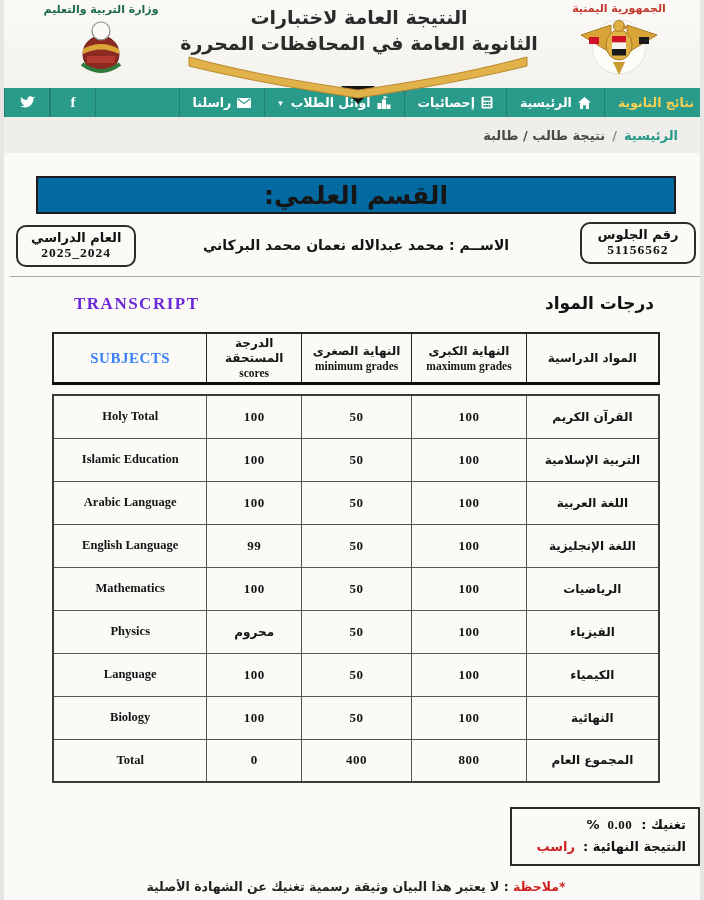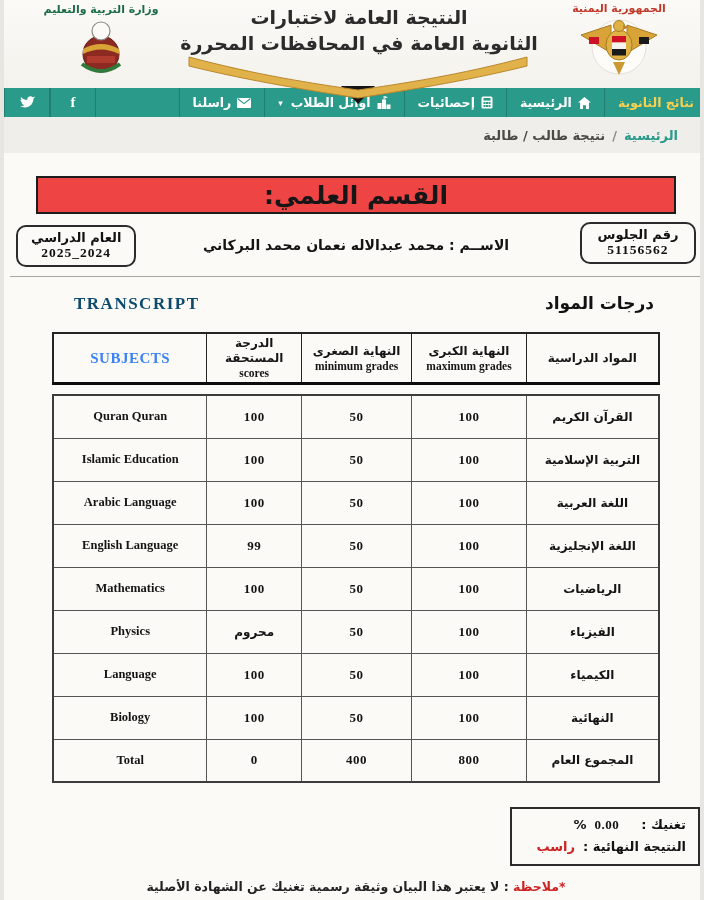--- a/index.html
+++ b/index.html
@@ -27,35 +27,35 @@
 
   
   .breadcrumb { position:absolute; top:117px; left:0; width:704px; height:36px; background:#efeeea; direction:rtl; display:flex; align-items:center; padding:0 30px; font-size:13px; font-weight:bold; gap:7px; }
   .bc-home { color:#2a9a8b; cursor:pointer; }
   .bc-sep { color:#8a8a86; }
   .bc-current { color:#4a4a46; }
 
   
   .content { position:absolute; top:153px; left:0; width:704px; height:747px; background:#fbfaf7; }
 
-  .title-box { margin:23px 32px 0; height:38px; border:2px solid #1c1c1c; display:flex; align-items:center; justify-content:center; background:#ef4444; }
+  .title-box { margin:23px 32px 0; height:38px; border:2px solid #1c1c1c; display:flex; align-items:center; justify-content:center; background:#0369a1; }
   .title-box span { font-size:25px; font-weight:bold; color:#161616; direction:rtl; }
 
   .info-row { position:relative; margin-top:8px; height:50px; }
   .pill-box { position:absolute; border:2px solid #2b2b2b; border-radius:10px; padding:3px 13px 4px; text-align:center; background:#fbfaf7; }
   .pill-box .pl { font-size:13px; font-weight:bold; color:#111; direction:rtl; }
   .pill-box .pv { font-size:13.5px; font-weight:bold; color:#111; font-family:"Liberation Serif",serif; letter-spacing:1px; }
   .seat-box { right:12px; top:0; min-width:116px; }
   .year-box { left:12px; top:3px; min-width:108px; }
   .name-line { position:absolute; top:15px; left:0; width:100%; text-align:center; direction:rtl; font-size:14px; font-weight:bold; color:#131313; }
   .info-divider { margin:4px 6px 0; height:1px; background:#a9a7a2; }
 
   .section-heads { position:relative; margin-top:16px; height:26px; }
   .head-ar { position:absolute; right:54px; top:0; font-size:17px; font-weight:bold; color:#121212; direction:rtl;text-align:right; }
-  .head-en { position:absolute; left:70px; top:1px; font-size:17px; font-weight:bold; color:#0c4a6e; font-family:"Liberation Serif",serif; letter-spacing:1.5px; }
+  .head-en { position:absolute; left:70px; top:1px; font-size:17px; font-weight:bold; color:#6d28d9; font-family:"Liberation Serif",serif; letter-spacing:1.5px; }
 
   .tables { margin:13px 48px 0; width:608px; }
   table { width:100%; border-collapse:collapse; table-layout:fixed; background:#fbfaf7; }
   .head-table { border:2px solid #242424; border-bottom:3px solid #0d0d0d; }
   .head-table th { border:1.5px solid #242424; height:44px; vertical-align:middle; text-align:center; padding:2px; }
   .th-ar { font-size:12px; font-weight:bold; color:#151515; direction:rtl; line-height:15px; }
   .th-en { font-size:11.5px; font-weight:bold; color:#151515; font-family:"Liberation Serif",serif; line-height:14px; }
   .th-subjects { font-size:15px; font-weight:bold; letter-spacing:0.5px; font-family:"Liberation Serif",serif; color:#3b82f6; }
 
   .body-table { margin-top:9px; border:2px solid #3c3c3c; }
@@ -238,21 +238,21 @@
       <table class="body-table">
         <colgroup>
             <col style="width:25.4%">
             <col style="width:15.6%">
             <col style="width:18.2%">
             <col style="width:18.9%">
             <col style="width:21.9%">
           </colgroup>
         <tbody id="transcript-body">
             <tr>
-              <td class="en-cell">Quran Quran</td>
+              <td class="en-cell">Holy Total</td>
               <td class="num-cell">100</td>
               <td class="num-cell">50</td>
               <td class="num-cell">100</td>
               <td class="ar-cell">القرآن الكريم</td>
             </tr>
             <tr>
               <td class="en-cell">Islamic Education</td>
               <td class="num-cell">100</td>
               <td class="num-cell">50</td>
               <td class="num-cell">100</td>
@@ -307,21 +307,21 @@
               <td class="num-cell">800</td>
               <td class="ar-cell">المجموع العام</td>
             </tr>
           </tbody>
       </table>
     </div>
 
     <div class="result-box">
       <div class="result-line">
         <span>تغنيك :</span>
-        <span class="result-val-num" style="margin-right:14px;">0.00</span>
+        <span class="result-val-num" style="margin-right:1px;">0.00</span>
         <span>%</span>
       </div>
       <div class="result-line">
         <span>النتيجة النهائية :</span>
         <span class="fail-text">راسب</span>
       </div>
     </div>
 
     <div class="footnote">
       <span class="note-mark">*ملاحظة</span><span> : لا يعتبر هذا البيان وثيقة رسمية تغنيك عن الشهادة الأصلية</span>

